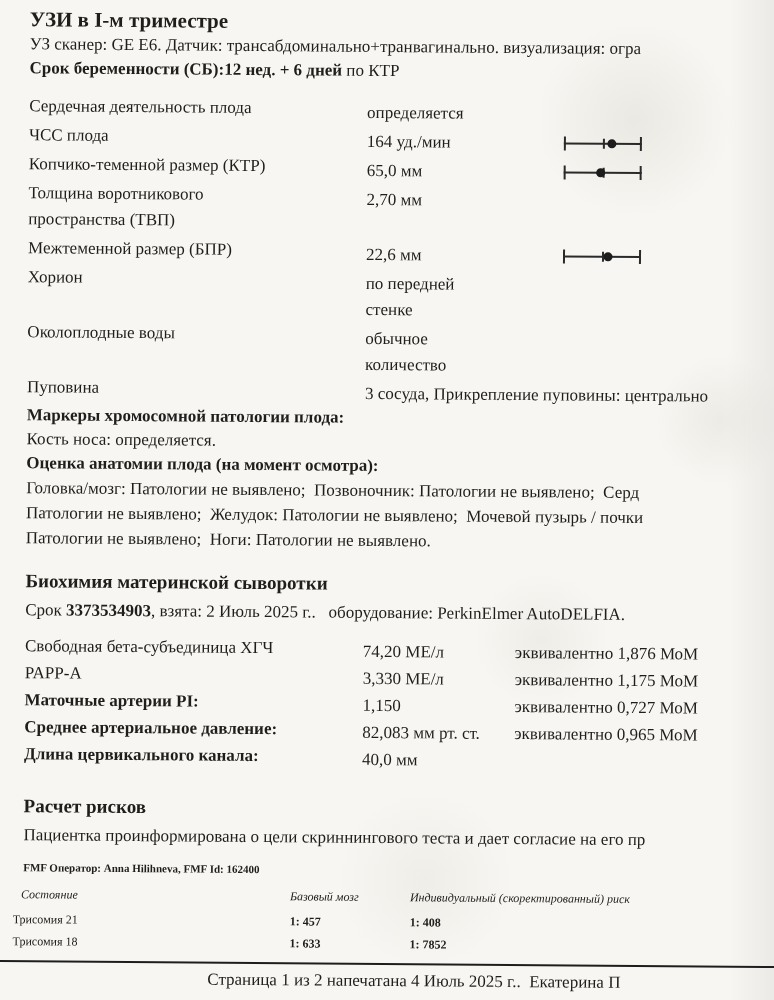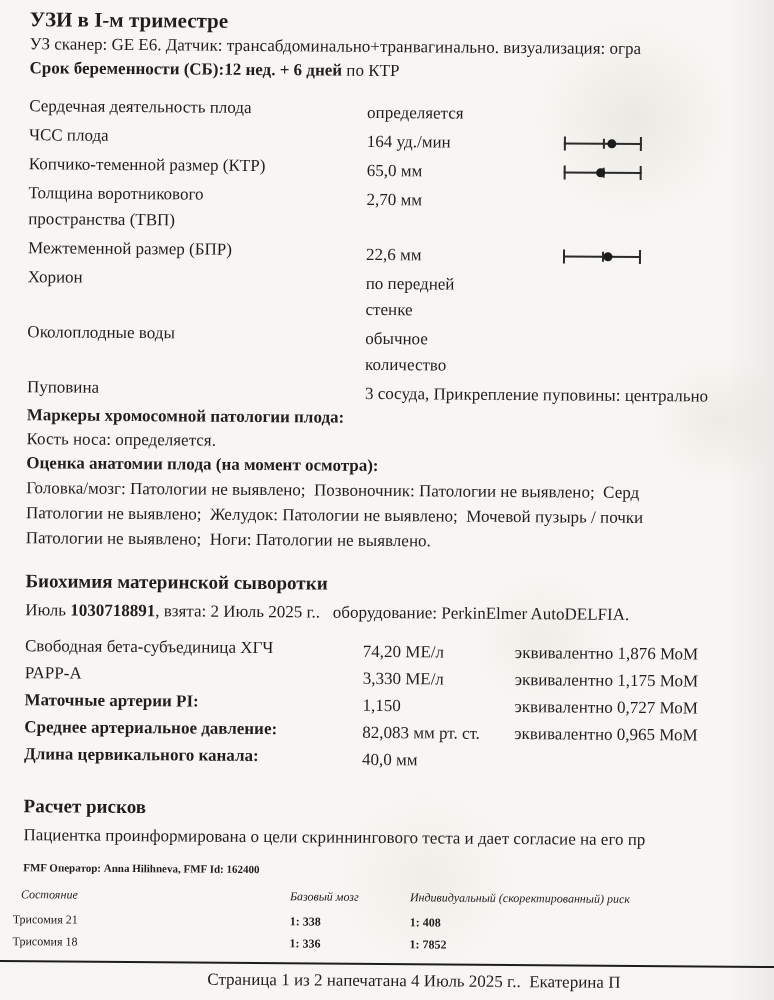--- a/index.html
+++ b/index.html
@@ -148,21 +148,21 @@
   <div class="line t16 b">Оценка анатомии плода (на момент осмотра):</div>
 
   <div class="anatomy">
     <div class="line">Головка/мозг: Патологии не выявлено;  Позвоночник: Патологии не выявлено;  Серд</div>
     <div class="line">Патологии не выявлено;  Желудок: Патологии не выявлено;  Мочевой пузырь / почки</div>
     <div class="line">Патологии не выявлено;  Ноги: Патологии не выявлено.</div>
   </div>
 
   <div class="bio">
     <div class="h2">Биохимия материнской сыворотки</div>
-    <div class="line t16 bio-sample"><span>Июль </span><span class="b">1030718891</span><span>, взята: 2 Июль 2025 г..   оборудование: PerkinElmer AutoDELFIA.</span></div>
+    <div class="line t16 bio-sample"><span>Срок </span><span class="b">3373534903</span><span>, взята: 2 Июль 2025 г..   оборудование: PerkinElmer AutoDELFIA.</span></div>
 
     <div class="bio-table">
       <div class="bio-row">
         <div>Свободная бета-субъединица ХГЧ</div>
         <div class="val">74,20 МЕ/л</div>
         <div class="equiv">эквивалентно 1,876 МоМ</div>
       </div>
       <div class="bio-row">
         <div>PAPP-A</div>
         <div class="val">3,330 МЕ/л</div>
@@ -192,26 +192,26 @@
     <div class="fmf">FMF Оператор: Anna Hilihneva, FMF Id: 162400</div>
 
     <div class="risk-table">
       <div class="risk-head">
         <div class="c1">Состояние</div>
         <div>Базовый мозг</div>
         <div>Индивидуальный (скоректированный) риск</div>
       </div>
       <div class="risk-row">
         <div class="c1">Трисомия 21</div>
-        <div>1: 338</div>
+        <div>1: 457</div>
         <div>1: 408</div>
       </div>
       <div class="risk-row">
         <div class="c1">Трисомия 18</div>
-        <div>1: 336</div>
+        <div>1: 633</div>
         <div>1: 7852</div>
       </div>
     </div>
   </div>
 
   <div class="hr"></div>
   <div class="footer">Страница 1 из 2 напечатана 4 Июль 2025 г..  Екатерина П</div>
 
 </div>
 

